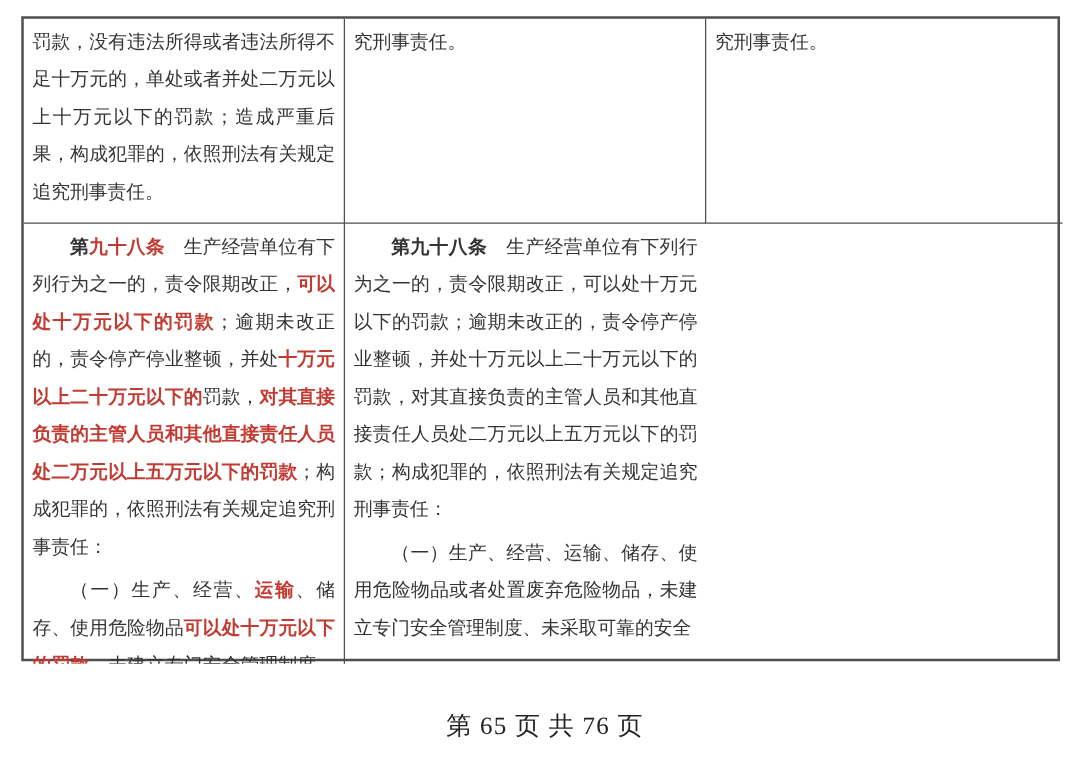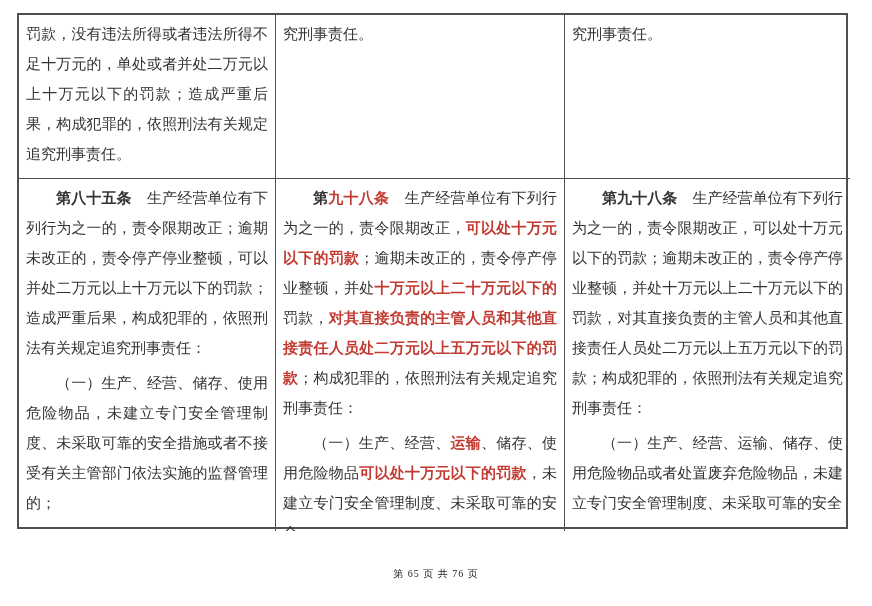--- a/index.html
+++ b/index.html
@@ -48,44 +48,40 @@
   }
   .para.indent { text-indent: 2em; }
   .seg.b { font-weight: bold; }
   .seg.red { color: var(--red, #c23b32); }
   .footer {
     position: absolute;
     left: 0;
     top: 567px;
     width: 100%;
     text-align: center;
-    font-size: 10px;
+    font-size: 20px;
     color: #222222;
     letter-spacing: 1px;
   }
 </style>
 </head>
 <body>
 
 <div class="page">
   <div class="doc-table">
     <div class="cell">
         <p class="para"><span class="seg">罚款，没有违法所得或者违法所得不足十万元的，单处或者并处二万元以上十万元以下的罚款；造成严重后果，构成犯罪的，依照刑法有关规定追究刑事责任。</span></p>
       </div>
     <div class="cell">
         <p class="para"><span class="seg">究刑事责任。</span></p>
       </div>
     <div class="cell last-col">
         <p class="para"><span class="seg">究刑事责任。</span></p>
       </div>
     <div class="cell last-row">
-        <p class="para indent"><span class="seg b">第八十五条</span><span class="seg">　生产经营单位有下列行为之一的，责令限期改正；逾期未改正的，责令停产停业整顿，可以并处二万元以上十万元以下的罚款；造成严重后果，构成犯罪的，依照刑法有关规定追究刑事责任：</span></p>
-        <p class="para indent"><span class="seg">（一）生产、经营、储存、使用危险物品，未建立专门安全管理制度、未采取可靠的安全措施或者不接受有关主管部门依法实施的监督管理的；</span></p>
-      </div>
-    <div class="cell last-row">
         <p class="para indent"><span class="seg b">第</span><span class="seg b red">九十八条</span><span class="seg">　生产经营单位有下列行为之一的，责令限期改正，</span><span class="seg b red">可以处十万元以下的罚款</span><span class="seg">；逾期未改正的，责令停产停业整顿，并处</span><span class="seg b red">十万元以上二十万元以下的</span><span class="seg">罚款，</span><span class="seg b red">对其直接负责的主管人员和其他直接责任人员处二万元以上五万元以下的罚款</span><span class="seg">；构成犯罪的，依照刑法有关规定追究刑事责任：</span></p>
         <p class="para indent"><span class="seg">（一）生产、经营、</span><span class="seg b red">运输</span><span class="seg">、储存、使用危险物品</span><span class="seg b red">可以处十万元以下的罚款</span><span class="seg">，未建立专门安全管理制度、未采取可靠的安全</span></p>
       </div>
     <div class="cell last-col last-row">
         <p class="para indent"><span class="seg b">第九十八条</span><span class="seg">　生产经营单位有下列行为之一的，责令限期改正，可以处十万元以下的罚款；逾期未改正的，责令停产停业整顿，并处十万元以上二十万元以下的罚款，对其直接负责的主管人员和其他直接责任人员处二万元以上五万元以下的罚款；构成犯罪的，依照刑法有关规定追究刑事责任：</span></p>
         <p class="para indent"><span class="seg">（一）生产、经营、运输、储存、使用危险物品或者处置废弃危险物品，未建立专门安全管理制度、未采取可靠的安全</span></p>
       </div>
   </div>
   <div class="footer">第 65 页 共 76 页</div>
 </div>

